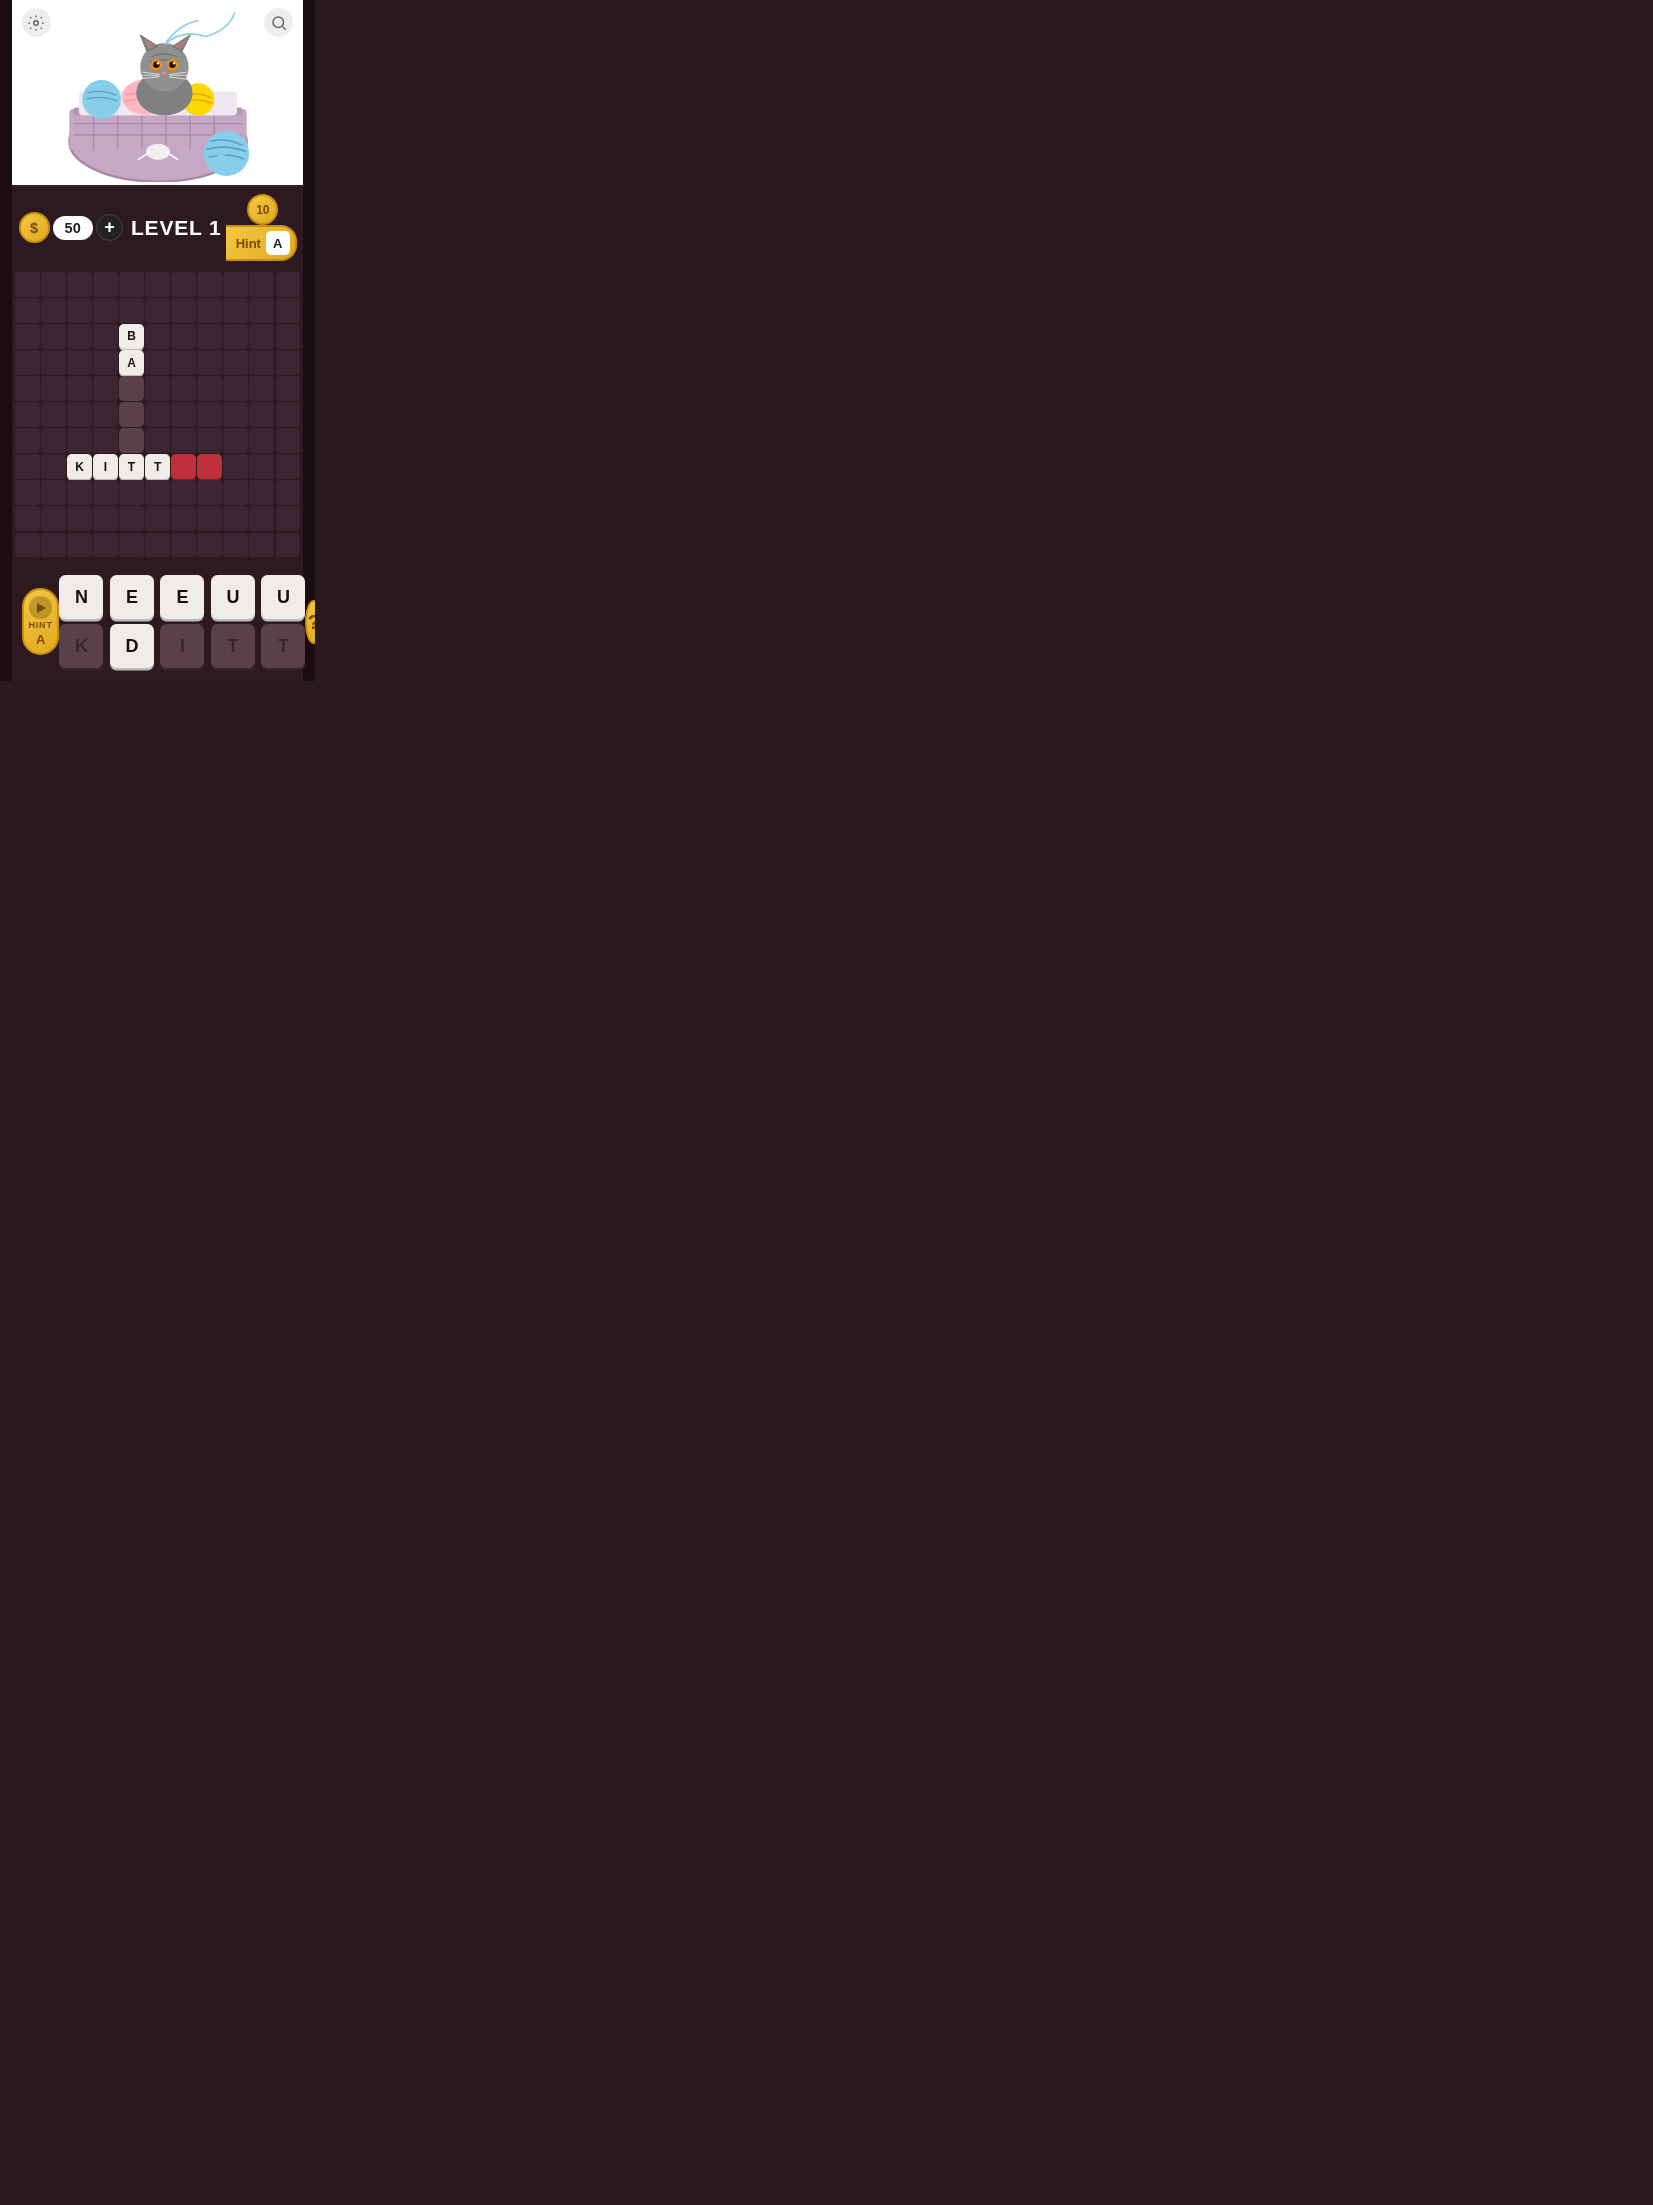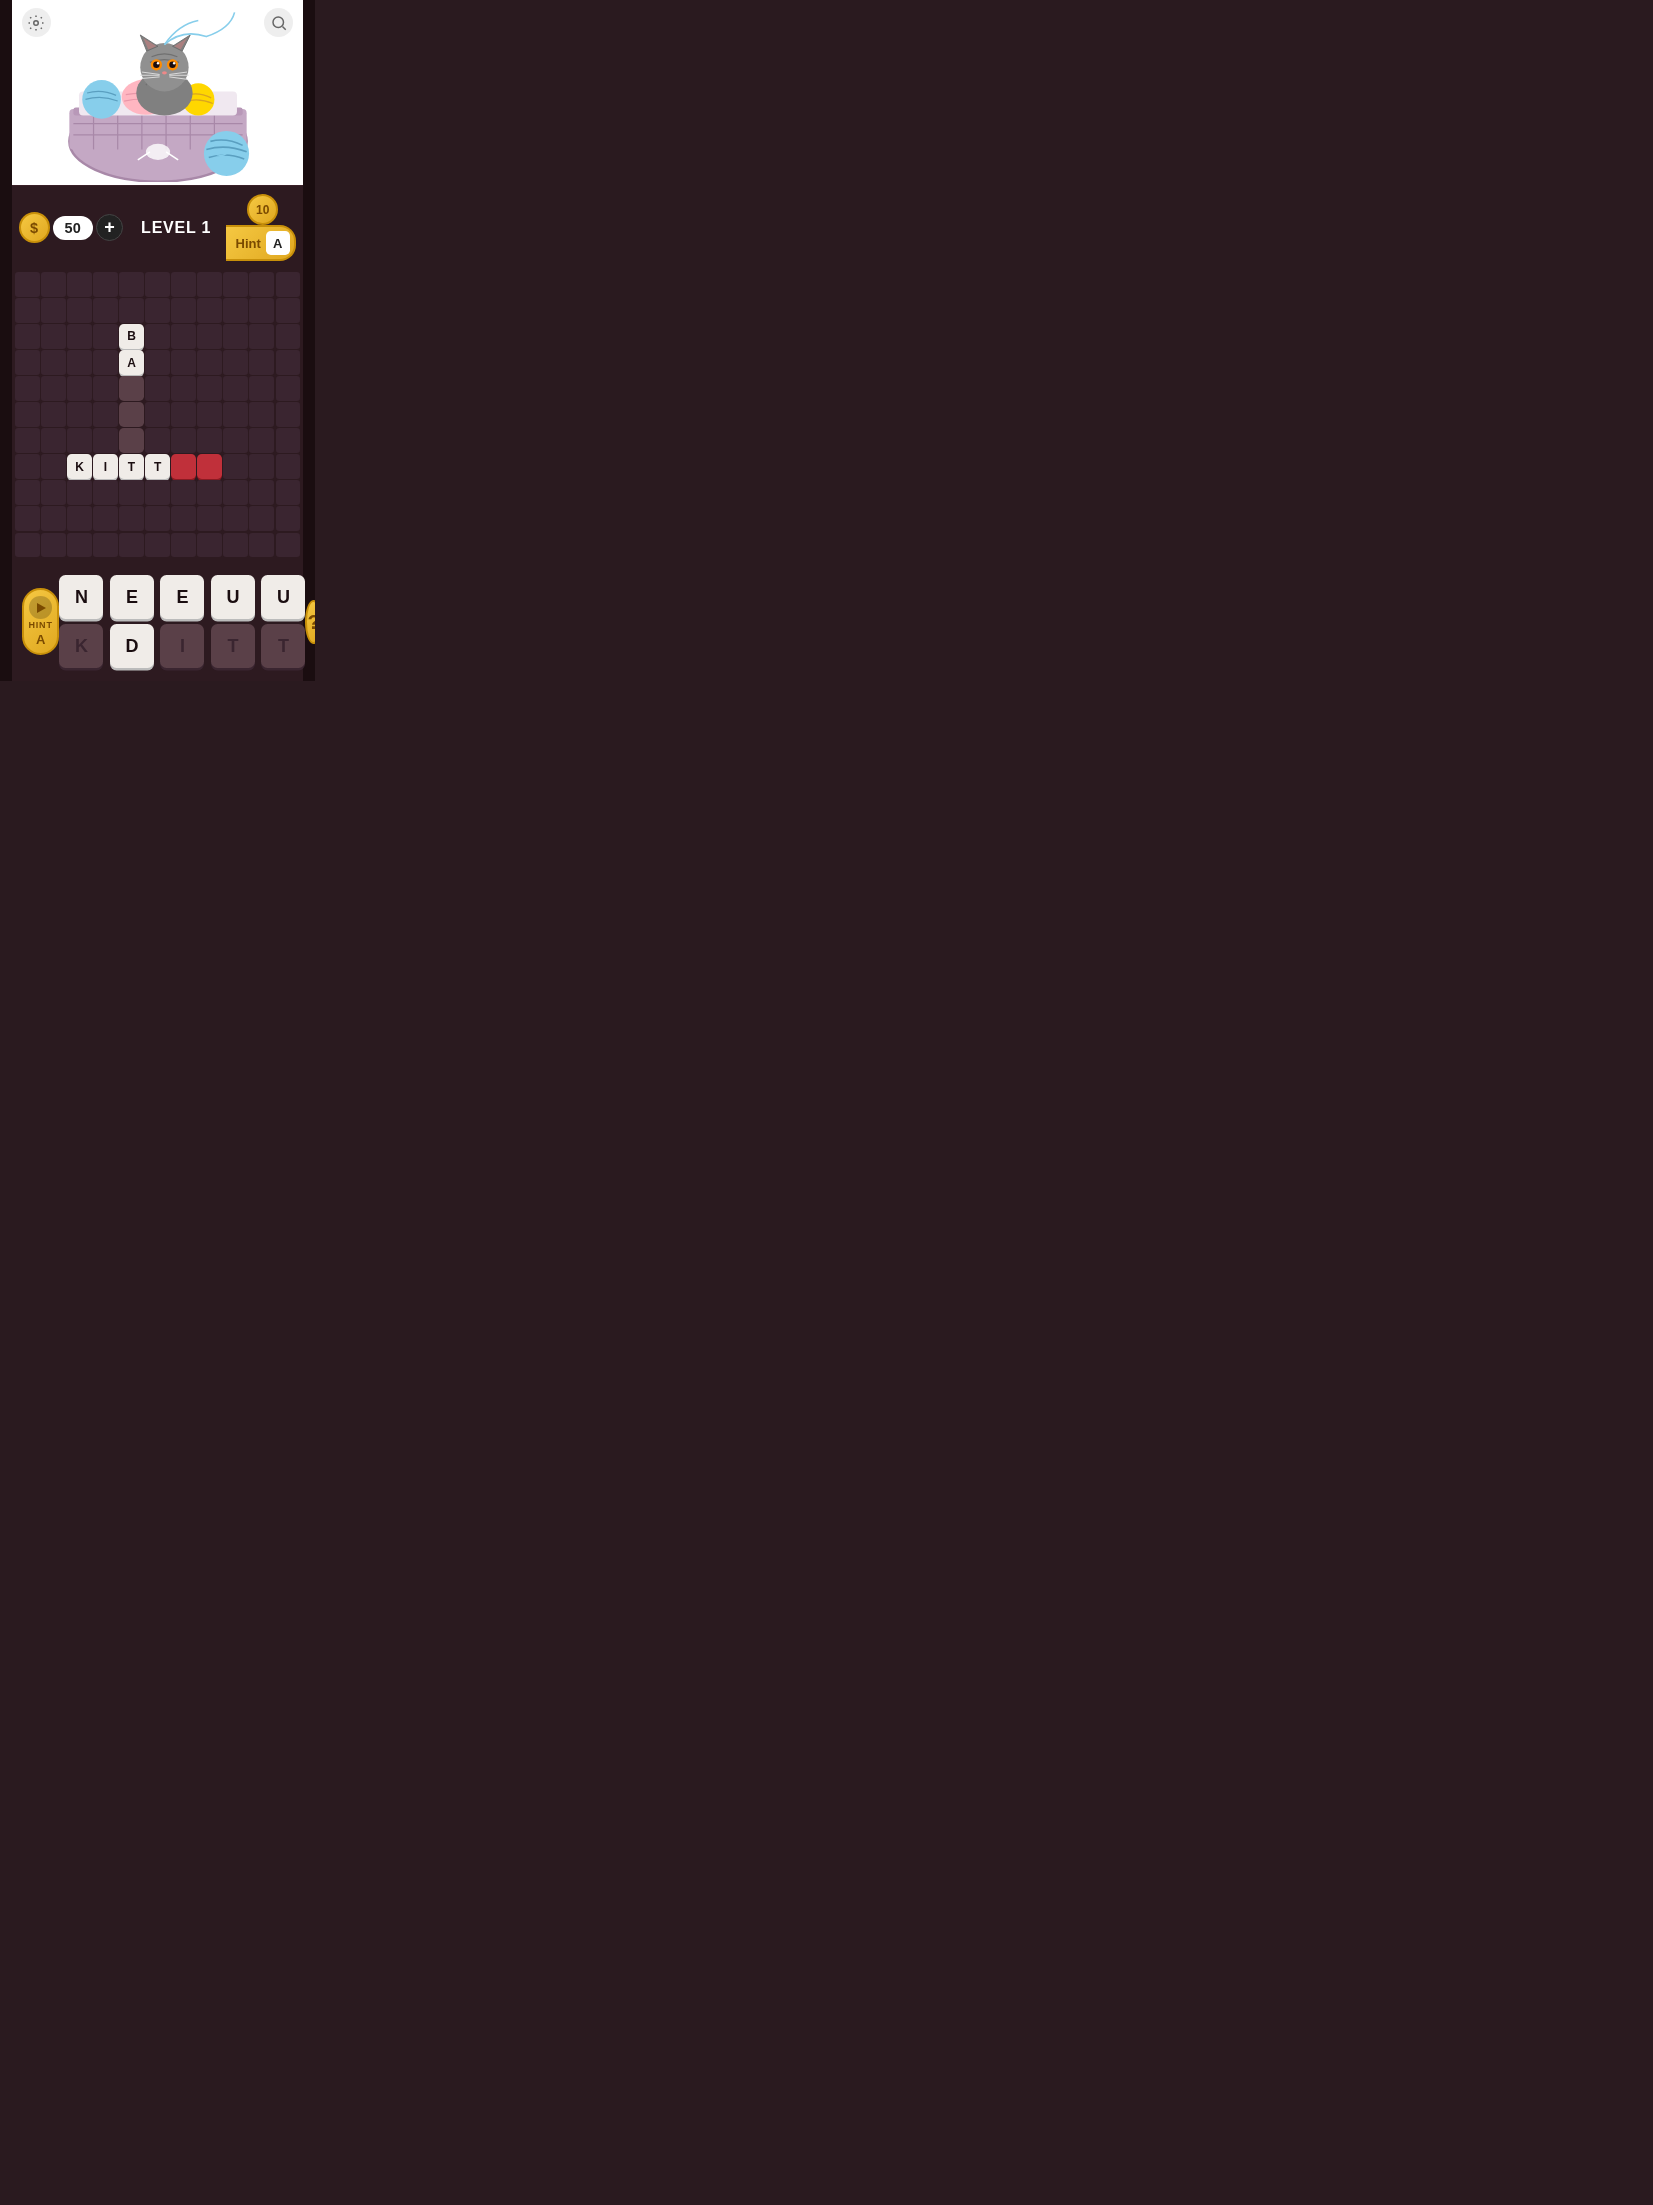--- a/index.html
+++ b/index.html
@@ -147,21 +147,21 @@
       align-items: center;
       justify-content: center;
       cursor: pointer;
       color: #fff;
       font-size: 18px;
       font-weight: bold;
       line-height: 1;
     }
 
     .level-label {
-      font-size: 16px;
+      font-size: 21px;
       font-weight: bold;
       color: #fff;
       letter-spacing: 0.8px;
     }
 
     .hint-section {
       display: flex;
       align-items: center;
       gap: 0;
       flex-direction: column;

